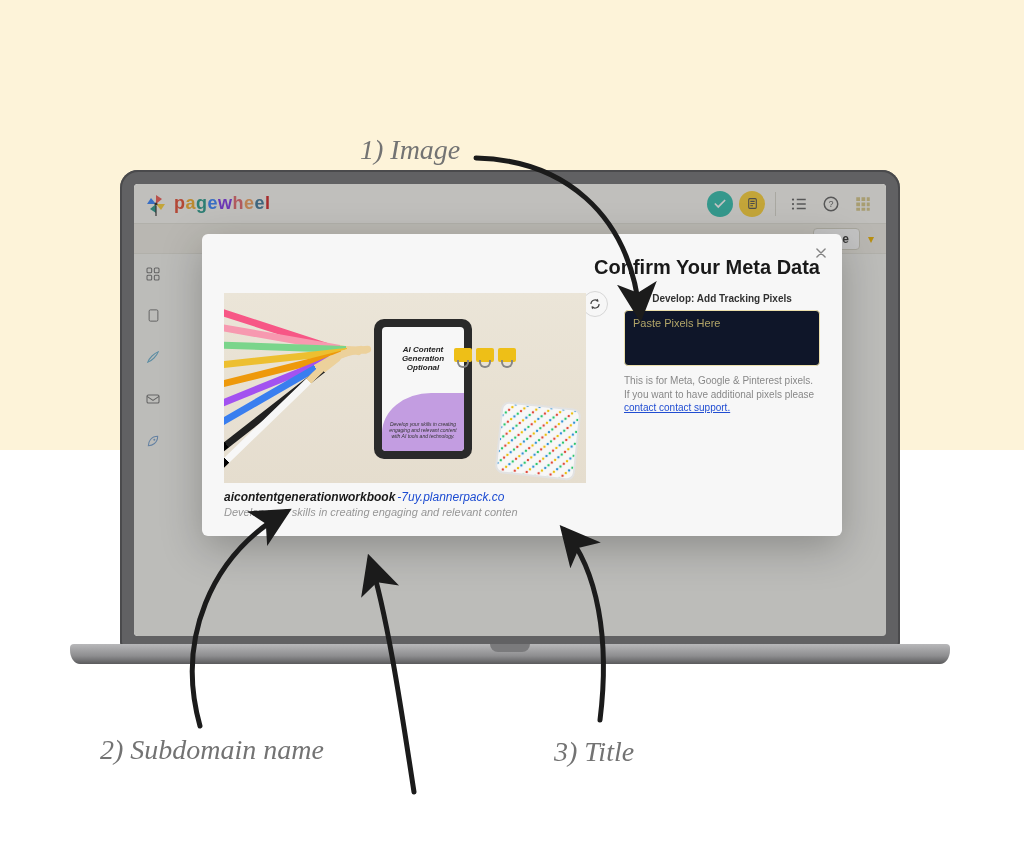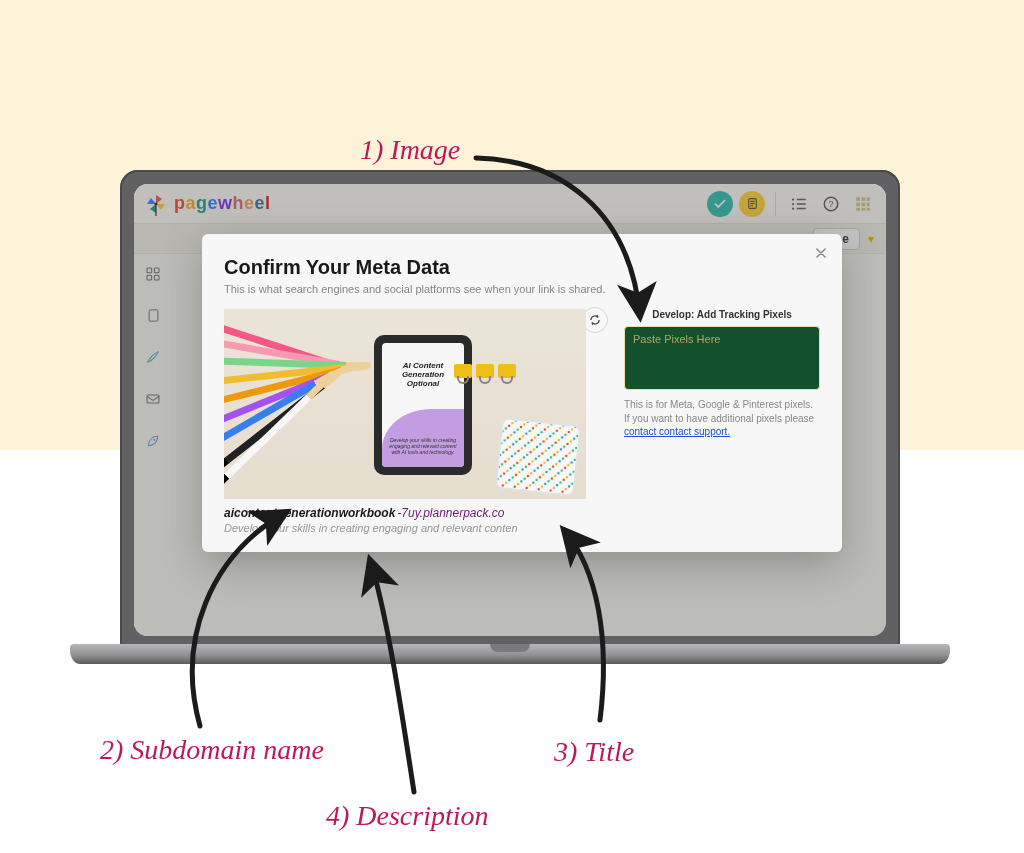--- a/index.html
+++ b/index.html
@@ -3,21 +3,21 @@
 <meta charset="utf-8">
 <style>
   * { box-sizing: border-box; margin: 0; padding: 0; }
   html, body { width: 1024px; height: 853px; font-family: -apple-system, Helvetica, Arial, sans-serif; background:#fff; }
   .canvas { position:relative; width:1024px; height:853px; overflow:hidden; }
   .bg-top { position:absolute; left:0; top:0; width:1024px; height:450px; background:#fdf3d9; }
 
   
   .laptop { position:absolute; left:70px; top:170px; width:880px; height:520px; }
   .screen-frame { position:absolute; left:50px; top:0; width:780px; height:480px; background:#616163; border-radius:18px 18px 8px 8px; padding:14px; box-shadow:0 0 0 2px #4a4a4c inset; }
-  .screen { position:relative; width:100%; height:100%; background:#f6f6f2; border-radius:14px; overflow:hidden; filter:brightness(.97); }
+  .screen { position:relative; width:100%; height:100%; background:#f6f6f2; border-radius:4px; overflow:hidden; filter:brightness(.97); }
   .base { position:absolute; left:0; top:474px; width:880px; height:20px; background:linear-gradient(#b8b8ba,#8d8d8f 60%,#5a5a5c 100%); border-radius:4px 4px 10px 10px/4px 4px 14px 14px; }
   .notch { position:absolute; left:420px; top:474px; width:40px; height:8px; background:#7a7a7c; border-radius:0 0 8px 8px; }
 
   
   .topbar { height:40px; background:#fbfaf6; border-bottom:1px solid #e5e3dc; display:flex; align-items:center; padding:0 10px; gap:6px; }
   .logo-pin { width:24px; height:24px; }
   .brand { font-weight:700; letter-spacing:.5px; font-size:18px; }
   .brand .c1{color:#e94f37}.brand .c2{color:#f6ae2d}.brand .c3{color:#2a9d8f}.brand .c4{color:#3a86ff}.brand .c5{color:#8338ec}.brand .c6{color:#e56b6f}.brand .c7{color:#f4a261}.brand .c8{color:#457b9d}.brand .c9{color:#d62828}
   .spacer { flex:1; }
   .circ-btn { width:26px; height:26px; border-radius:50%; display:flex; align-items:center; justify-content:center; font-size:14px; }
@@ -29,21 +29,21 @@
   .pill-free { border:1px solid #d7d4c8; padding:3px 10px; border-radius:4px; font-weight:700; color:#3a3a3a; background:#fff; }
   .ce-text { color:#888; }
   .chev-y { color:#f0b400; font-size:12px; }
 
   .leftbar { position:absolute; left:0; top:70px; bottom:0; width:38px; background:#f6f6f2; display:flex; flex-direction:column; align-items:center; gap:22px; padding-top:12px; color:#5a5a5a; font-size:16px; }
 
   
   .dim { position:absolute; inset:0; background:rgba(60,60,60,.28); }
   .modal { position:absolute; left:68px; top:50px; width:640px; background:#fff; border-radius:6px; box-shadow:0 12px 40px rgba(0,0,0,.25); padding:22px 22px 18px; }
   .close-x { position:absolute; right:14px; top:12px; font-size:16px; color:#888; cursor:pointer; }
-  .m-title { font-size:20px; font-weight:800; color:#1a1a1a; }
+  .m-title { font-size:20px; font-weight:800; color:#1a1a1a;text-align:right; }
   .m-sub   { font-size:11px; color:#8a8a8a; margin-top:4px; }
   .m-body  { display:flex; gap:20px; margin-top:14px; }
   .col-l   { width:380px; }
   .col-r   { width:200px; font-size:11px; color:#555; }
 
   .preview-wrap { position:relative; width:380px;font-style:italic; }
   .refresh { position:absolute; right:-4px; top:-2px; width:26px; height:26px; border-radius:50%; background:#fff; border:1px solid #ddd; display:flex; align-items:center; justify-content:center; font-size:14px; color:#444; }
   .og-img { width:362px; height:190px; background:#efe7da; position:relative; overflow:hidden; }
   .wood { position:absolute; inset:0; background:linear-gradient(180deg,#f2ecdf 0%, #ece4d4 100%); }
   .pencil { position:absolute; height:7px; border-radius:4px; background:linear-gradient(90deg,#000 0 10%, var(--pc) 10% 86%, #f3d7a0 86% 100%); transform-origin:left center; }
@@ -54,32 +54,32 @@
   .ts-caption { position:absolute; left:6px; right:6px; bottom:12px; font-size:5px; color:#333; text-align:center; line-height:1.2;}
   .clips { position:absolute; right:70px; top:55px; display:flex; gap:4px; }
   .clip { width:18px; height:22px; }
   .clip .cb { width:18px; height:14px; border-radius:2px; background:#f5c518; }
   .clip .cr { width:12px; height:8px; border:2px solid #8a8a8a; border-top:none; border-radius:0 0 6px 6px; margin:-2px auto 0; background:transparent;}
   .notebook { position:absolute; right:8px; bottom:6px; width:80px; height:72px; background:#fff; border:2px solid #e9e9e9; border-radius:8px; transform:rotate(6deg);
     background-image: radial-gradient(#e74c3c 1.4px, transparent 1.6px), radial-gradient(#3498db 1.4px, transparent 1.6px), radial-gradient(#f1c40f 1.4px, transparent 1.6px), radial-gradient(#2ecc71 1.4px, transparent 1.6px);
     background-size:12px 12px; background-position:0 0,6px 6px,3px 9px,9px 3px;}
   .slug-row { display:flex; gap:2px; font-size:12px; margin-top:7px; }
   .slug-b { font-weight:800; color:#1a1a1a; }
-  .slug-g { color:#701a75; }
+  .slug-g { color:#1d4ed8; }
   .prev-title { font-size:14.5px; font-weight:800; color:#1a1a1a; margin-top:4px; }
   .prev-desc  { font-size:11px; color:#9b9b9b; margin-top:2px; max-width:362px; white-space:nowrap; overflow:hidden; text-overflow:clip;}
 
   .opt-label { font-size:10px; color:#333; text-align:center; font-weight:700; }
-  .pixels-box { margin-top:6px; height:64px; border:1px solid #f2e6b0; background:#14532d; border-radius:4px; padding:6px 8px; font-size:11px; color:#b7aa6c; }
+  .pixels-box { margin-top:6px; height:56px; border:1px solid #f2e6b0; background:#0f172a; border-radius:4px; padding:6px 8px; font-size:11px; color:#b7aa6c; }
   .support-text { margin-top:8px; font-size:10px; color:#8c8c8c; line-height:1.35; }
   .support-text a { color:#214fd9; text-decoration:underline; }
   .next-btn { margin-top:118px; width:100%; padding:10px 0; background:#ffd43b; border:none; border-radius:6px; font-weight:800; font-size:13px; color:#1a1a1a; cursor:pointer; box-shadow:0 2px 6px rgba(0,0,0,.1);}
 
   
-  .anno-label { position:absolute; font-family:'Brush Script MT','Segoe Script','Comic Sans MS',cursive; font-size:28px; color:#be185d; font-style:italic; }
+  .anno-label { position:absolute; font-family:'Brush Script MT','Segoe Script','Comic Sans MS',cursive; font-size:28px; color:#737373; font-style:italic; }
   .arrow-path { stroke:#1b1b1b; stroke-width:5; fill:none; stroke-linecap:round; }
   .arrow-head { fill:#1b1b1b; }
   svg.overlay { position:absolute; left:0; top:0; width:1024px; height:853px; pointer-events:none; }
 </style>
 </head>
 <body>
 
 <div class="canvas">
   <div class="bg-top"></div>
 
@@ -177,21 +177,20 @@
         </div>
 
         <div class="dim"></div>
         <div class="modal">
           <div class="close-x">
             <svg width="14" height="14" viewBox="0 0 24 24">
                 <path d="M5 5 L19 19 M19 5 L5 19" stroke="#888" stroke-width="2.4" stroke-linecap="round"></path>
               </svg>
           </div>
           <div class="m-title">Confirm Your Meta Data</div>
-          <div class="m-sub">This is what search engines and social platforms see when your link is shared.</div>
           <div class="m-body">
             <div class="col-l">
               <div class="preview-wrap">
                 <div class="refresh">
                   <svg width="14" height="14" viewBox="0 0 24 24">
                       <path d="M5 12 a7 7 0 0 1 12 -5 M19 12 a7 7 0 0 1 -12 5" fill="none" stroke="#444" stroke-width="2"></path>
                       <path d="M17 3 l1 5 l-5 -1z" fill="#444"></path>
                       <path d="M7 21 l-1 -5 l5 1z" fill="#444"></path>
                     </svg>
                 </div>
@@ -256,21 +255,20 @@
 
       </div>
     </div>
     <div class="base"></div>
     <div class="notch"></div>
   </div>
 
   <div class="anno-label" style="left:360px; top:134px;">1) Image</div>
   <div class="anno-label" style="left:100px; top:734px;">2) Subdomain name</div>
   <div class="anno-label" style="left:554px; top:736px;">3) Title</div>
-  <div class="anno-label" style="left:326px; top:800px;">4) Description</div>
 
   <svg class="overlay" viewBox="0 0 1024 853">
     <defs>
       <marker id="ah" viewBox="0 0 12 12" refX="10" refY="6" markerWidth="8" markerHeight="8" orient="auto-start-reverse">
         <path d="M0 0 L12 6 L0 12 L3 6 Z" class="arrow-head"></path>
       </marker>
     </defs>
 
     <path class="arrow-path" marker-end="url(#ah)" d="M476 158 C 560 160, 630 210, 640 316"></path>
 

